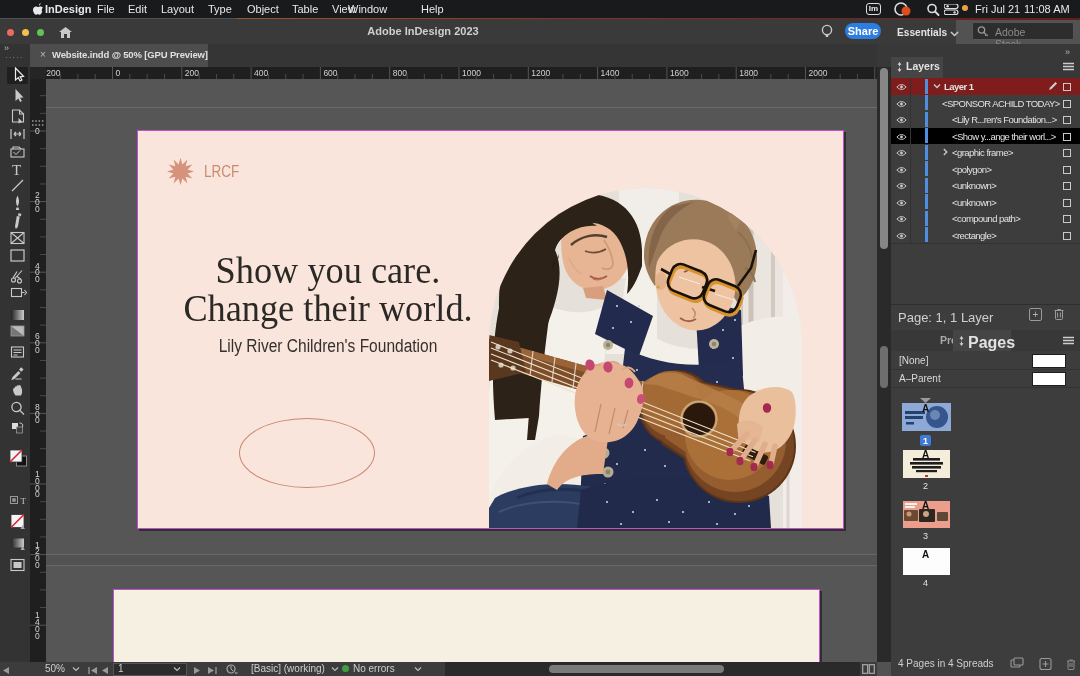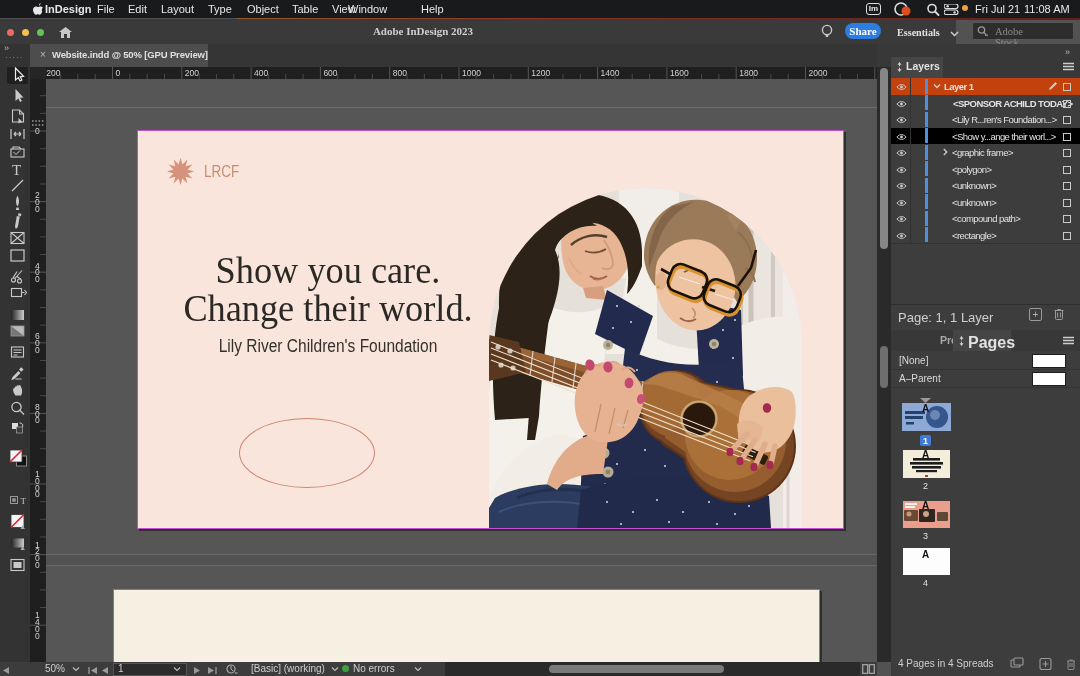--- a/index.html
+++ b/index.html
@@ -40,21 +40,21 @@
     <circle cx="3.6" cy="2.3" r="1.2" fill="#ddd"></circle>
       <circle cx="10.6" cy="8.4" r="1.2" fill="#ddd"></circle>
   </svg>
   <span class="abs" style="left:962px;top:5px;width:6px;height:6px;border-radius:3px;background:#e8a33d;"></span>
   <span class="abs" style="left:975px;top:3px;">Fri Jul 21</span>
   <span class="abs" style="left:1024px;top:3px;">11:08 AM</span>
 </div>
 
 <div class="abs" style="left:237px;top:18px;width:843px;height:1.5px;background:linear-gradient(90deg,#96572b,#8f3325 35%,#74261e 70%,#611f19);"></div>
 
-<div class="abs" id="titlebar" style="left:0;top:19px;width:956px;height:25px;background:#3a3a3a;font-family:Liberation Serif, serif;">
+<div class="abs" id="titlebar" style="left:0;top:19px;width:956px;height:25px;background:#3a3a3a;">
   <span class="abs" style="left:7px;top:10px;width:7px;height:7px;border-radius:50%;background:#ec6a5e;"></span>
   <span class="abs" style="left:22px;top:10px;width:7px;height:7px;border-radius:50%;background:#f4bf4f;"></span>
   <span class="abs" style="left:37px;top:10px;width:7px;height:7px;border-radius:50%;background:#61c455;"></span>
   <svg class="abs" style="left:59px;top:8px" width="13" height="11" viewBox="0 0 13 11">
     <path d="M6.5 0 L13 5 L11 5 L11 11 L8 11 L8 7 L5 7 L5 11 L2 11 L2 5 L0 5 Z" fill="#c7c7c7"></path>
   </svg>
   <span class="abs" style="left:0;top:6px;width:846px;text-align:center;color:#cfcfcf;font-size:11px;font-weight:bold;">Adobe InDesign 2023</span>
   <svg class="abs" style="left:820px;top:5px" width="14" height="16" viewBox="0 0 14 16">
     <circle cx="7" cy="6" r="4.6" fill="none" stroke="#c9c9c9" stroke-width="1.4"></circle>
     <path d="M5.4 10 L8.6 10 L8.2 13 L5.8 13 Z" fill="#c9c9c9"></path>
@@ -617,21 +617,21 @@
   <span class="abs" style="left:5px;top:-5px;"><svg width="7" height="10" viewBox="0 0 7 10">
         <path d="M2 3 L3.5 0.5 L5 3 M3.5 1 V4.3" stroke="#cdcdcd" stroke-width="1" fill="none"></path>
         <path d="M2 7 L3.5 9.5 L5 7 M3.5 9 V5.7" stroke="#cdcdcd" stroke-width="1" fill="none"></path>
       </svg></span>
   <span class="abs" style="left:15px;top:-7px;font-weight:bold;font-size:10.5px;color:#e2e2e2;">Layers</span>
   <span class="abs" style="left:172px;top:-5px;"><svg width="11" height="9" viewBox="0 0 11 9">
         <path d="M0 1.5 h11 M0 4.5 h11 M0 7.5 h11" stroke="#cdcdcd" stroke-width="1.5"></path>
       </svg></span>
 
   <div id="layerrows" class="abs" style="left:0;top:11px;width:189px;">
-      <div class="abs" style="left:0;top:0.0px;width:189px;height:16.5px;background:#c2410c;border-bottom:1px solid #323232;">
+      <div class="abs" style="left:0;top:0.0px;width:189px;height:16.5px;background:#7f1d1d;border-bottom:1px solid #323232;">
         <svg class="abs" style="left:5px;top:5px" width="11" height="8" viewBox="0 0 13 9">
       <path d="M1 4.5 Q6.5 -1.5 12 4.5 Q6.5 10.5 1 4.5 Z" fill="none" stroke="#c9c9c9" stroke-width="1.1"></path>
       <circle cx="6.5" cy="4.5" r="1.7" fill="#c9c9c9"></circle>
         </svg>
         <div class="abs" style="left:19px;top:0;width:1px;height:16.5px;background:#323232;"></div>
         <div class="abs" style="left:34px;top:0.5px;width:3px;height:15px;background:#4f8fe0;"></div>
         <svg class="abs" style="left:42px;top:6px" width="8" height="5" viewBox="0 0 8 5">
           <path d="M1 0.5 L4 3.5 L7 0.5" fill="none" stroke="#ccc" stroke-width="1.3"></path>
         </svg>
         <span class="abs" style="left:53px;top:3px;font-size:9.5px;font-weight:bold;color:#e2e2e2;white-space:nowrap;letter-spacing:-0.55px;">Layer 1</span>
@@ -640,21 +640,21 @@
         </svg>
         <span class="abs" style="left:172px;top:5px;width:6px;height:6px;border:1px solid #c9c9c9;"></span>
       </div>
       <div class="abs" style="left:0;top:16.5px;width:189px;height:16.5px;background:#3d3d3d;border-bottom:1px solid #323232;">
         <svg class="abs" style="left:5px;top:5px" width="11" height="8" viewBox="0 0 13 9">
       <path d="M1 4.5 Q6.5 -1.5 12 4.5 Q6.5 10.5 1 4.5 Z" fill="none" stroke="#c9c9c9" stroke-width="1.1"></path>
       <circle cx="6.5" cy="4.5" r="1.7" fill="#c9c9c9"></circle>
         </svg>
         <div class="abs" style="left:19px;top:0;width:1px;height:16.5px;background:#323232;"></div>
         <div class="abs" style="left:34px;top:0.5px;width:3px;height:15px;background:#4f8fe0;"></div>
-        <span class="abs" style="left:62px;top:3px;font-size:9.5px;font-weight:bold;color:#e2e2e2;white-space:nowrap;letter-spacing:-0.55px;">&lt;SPONSOR ACHILD TODAY&gt;</span>
+        <span class="abs" style="left:51px;top:3px;font-size:9.5px;font-weight:normal;color:#e2e2e2;white-space:nowrap;letter-spacing:-0.55px;">&lt;SPONSOR ACHILD TODAY&gt;</span>
         <span class="abs" style="left:172px;top:5px;width:6px;height:6px;border:1px solid #c9c9c9;"></span>
       </div>
       <div class="abs" style="left:0;top:33.0px;width:189px;height:16.5px;background:#3d3d3d;border-bottom:1px solid #323232;">
         <svg class="abs" style="left:5px;top:5px" width="11" height="8" viewBox="0 0 13 9">
       <path d="M1 4.5 Q6.5 -1.5 12 4.5 Q6.5 10.5 1 4.5 Z" fill="none" stroke="#c9c9c9" stroke-width="1.1"></path>
       <circle cx="6.5" cy="4.5" r="1.7" fill="#c9c9c9"></circle>
         </svg>
         <div class="abs" style="left:19px;top:0;width:1px;height:16.5px;background:#323232;"></div>
         <div class="abs" style="left:34px;top:0.5px;width:3px;height:15px;background:#4f8fe0;"></div>
         <span class="abs" style="left:61px;top:3px;font-size:9.5px;font-weight:normal;color:#e2e2e2;white-space:nowrap;letter-spacing:-0.55px;">&lt;Lily R...ren's Foundation...&gt;</span>

